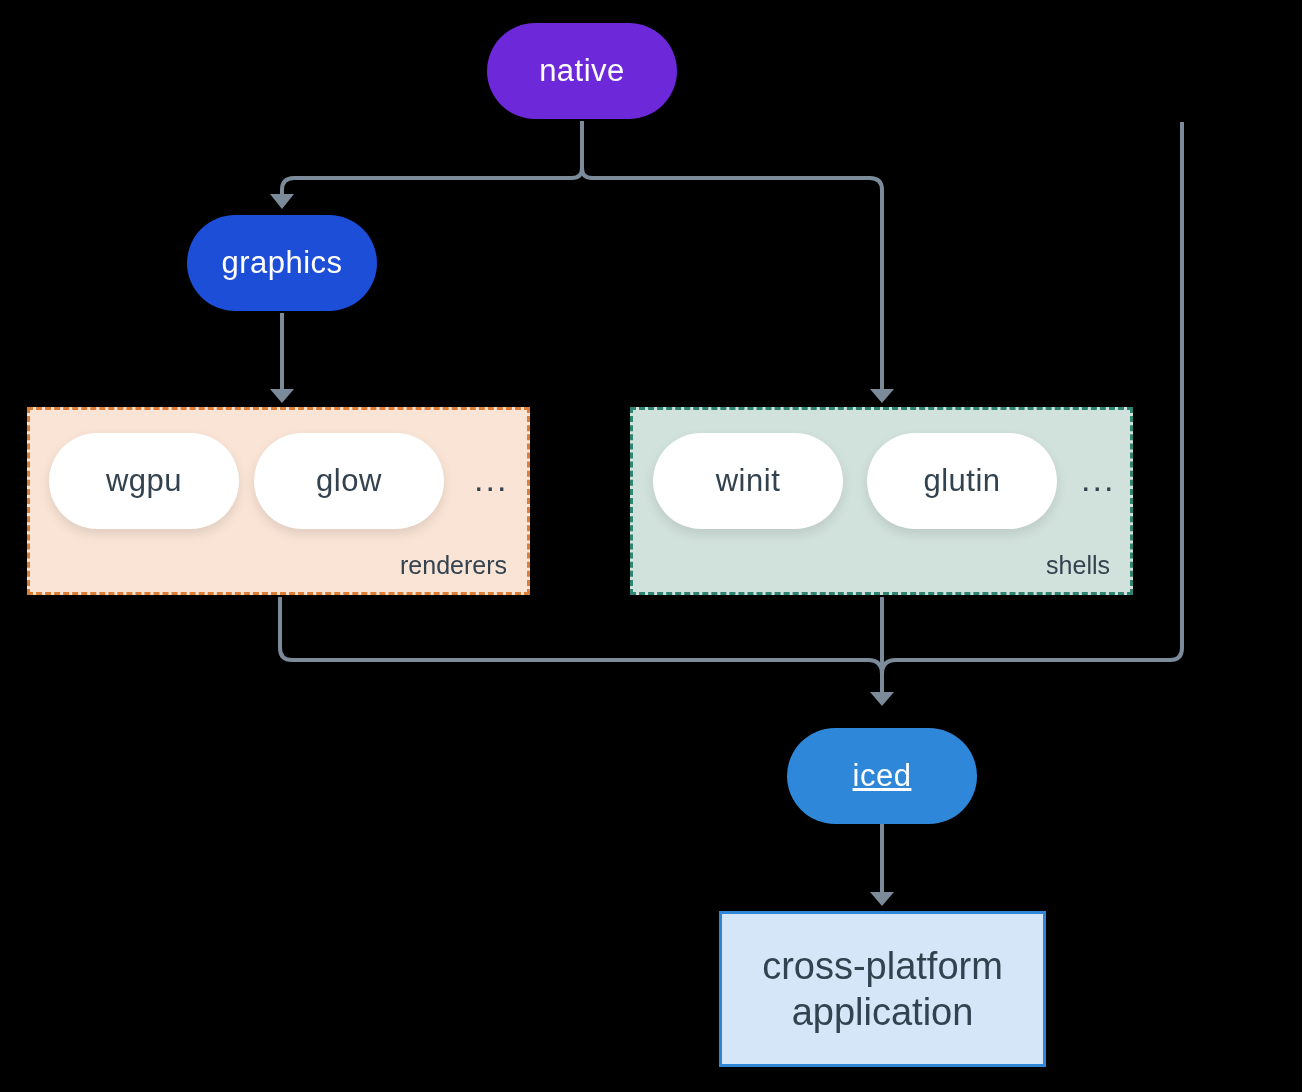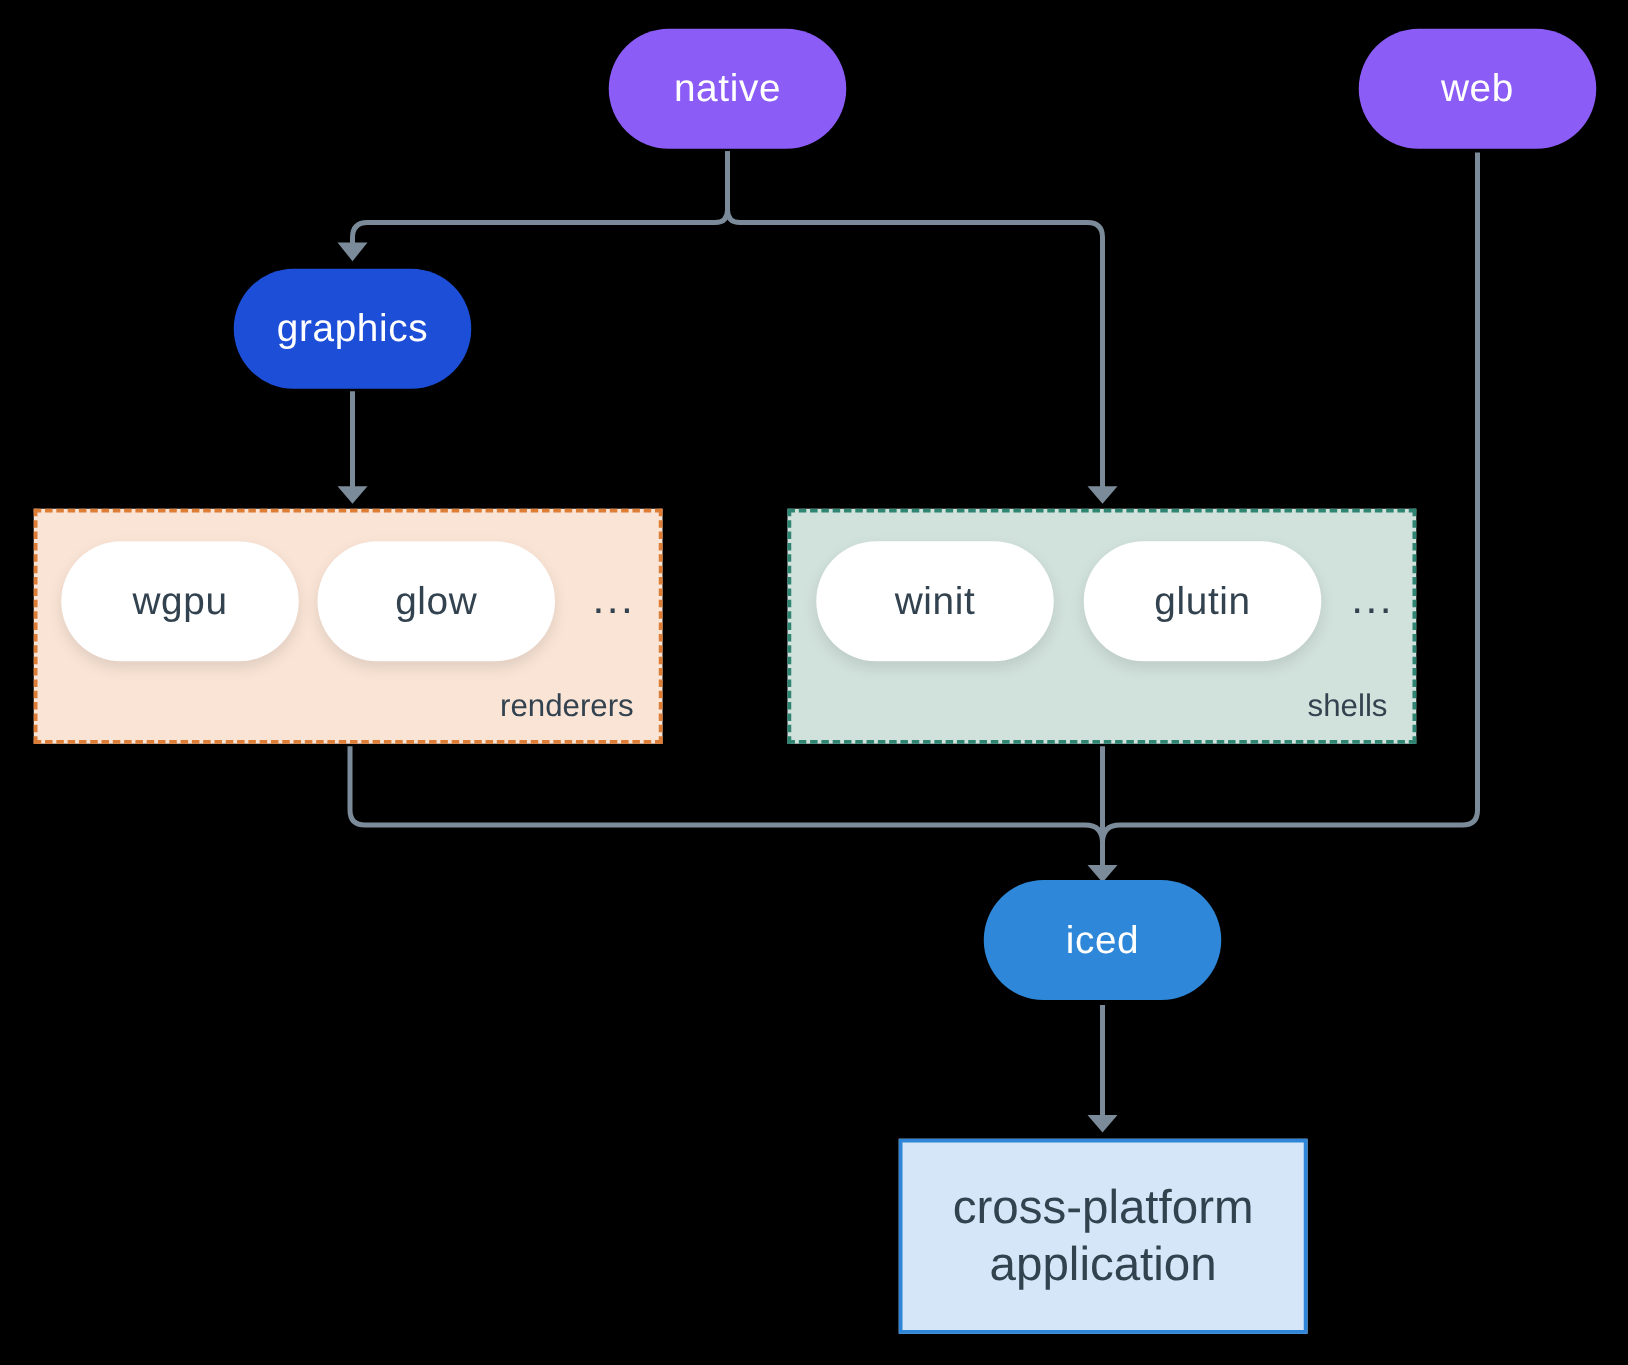--- a/index.html
+++ b/index.html
@@ -35,21 +35,21 @@
     width: 190px;
     height: 96px;
     border-radius: 48px;
     display: flex;
     align-items: center;
     justify-content: center;
     font-size: 31px;
     letter-spacing: 0.5px;
     color: #ffffff;
   }
-  .pill.purple { background: #8b5cf6; }
+  .pill.purple { background: #6d28d9; }
   .pill.orange { background: #1d4ed8; }
   .pill.blue   { background: #2E87D8; }
   .pill.white  {
     background: #ffffff;
     color: #33424F;
     box-shadow: 0 5px 12px rgba(0,0,0,0.10);
   }
   .group {
     position: absolute;
     width: 503px;
@@ -123,23 +123,20 @@
     <polygon class="arrowhead" points="870,692 894,692 882,706"></polygon>
 
     <path class="edge" d="M 882 804 L 882 893"></path>
     <polygon class="arrowhead" points="870,892 894,892 882,906"></polygon>
   </svg>
 
   <div class="pill purple" style="left:487px; top:23px;">
     <span>native</span>
   </div>
 
-  <div class="pill purple" style="left:1087px; top:23px;">
-    <span>web</span>
-  </div>
 
   <div class="pill orange" style="left:187px; top:215px;">
     <span>graphics</span>
   </div>
 
   <div class="group renderers">
     <div class="pill white" style="left:19px; top:23px;">
       <span>wgpu</span>
     </div>
     <div class="pill white" style="left:224px; top:23px;">
@@ -153,21 +150,21 @@
     <div class="pill white" style="left:20px; top:23px;">
       <span>winit</span>
     </div>
     <div class="pill white" style="left:234px; top:23px;">
       <span>glutin</span>
     </div>
     <span class="ellipsis" style="left:448px; top:50px;">...</span>
     <span class="group-label">shells</span>
   </div>
 
-  <div class="pill blue" style="left:787px; top:704px;">
+  <div class="pill blue" style="left:787px; top:728px;text-decoration:underline;">
     <span>iced</span>
   </div>
 
   <div class="app-box">
     <span>cross-platform</span>
     <span>application</span>
   </div>
 
 </div>
 

